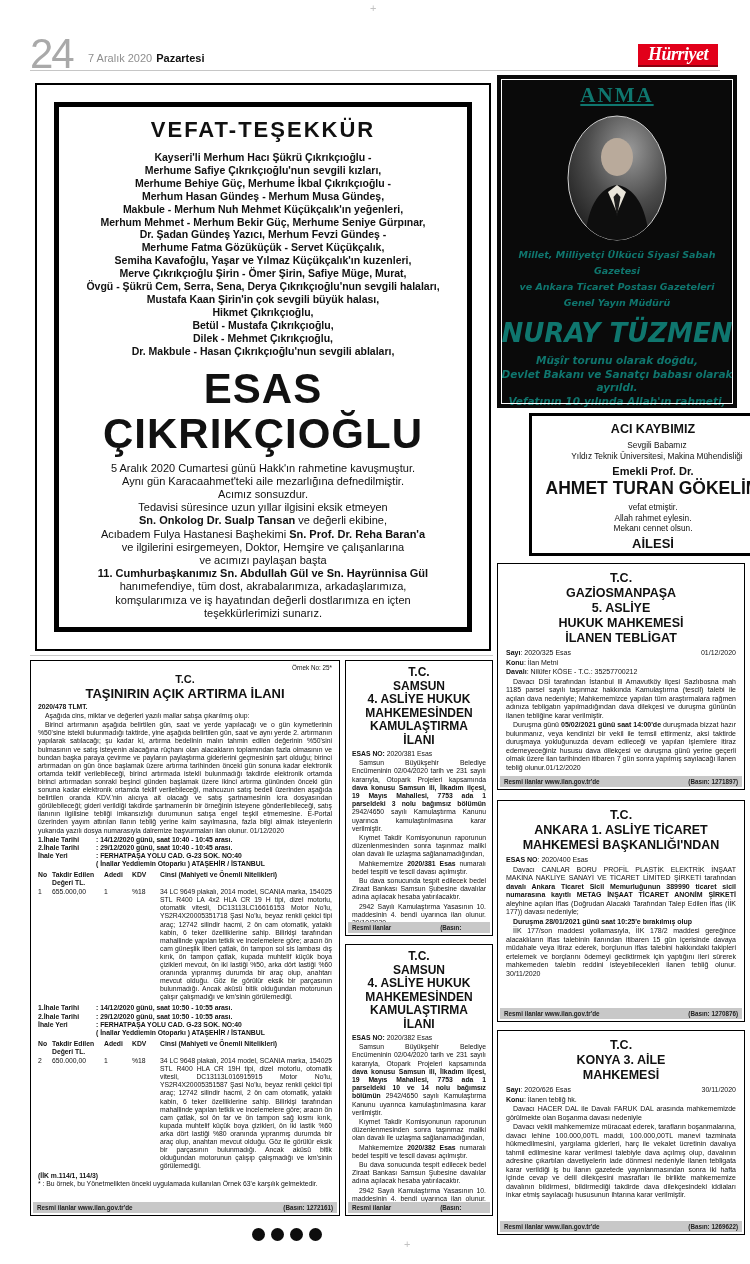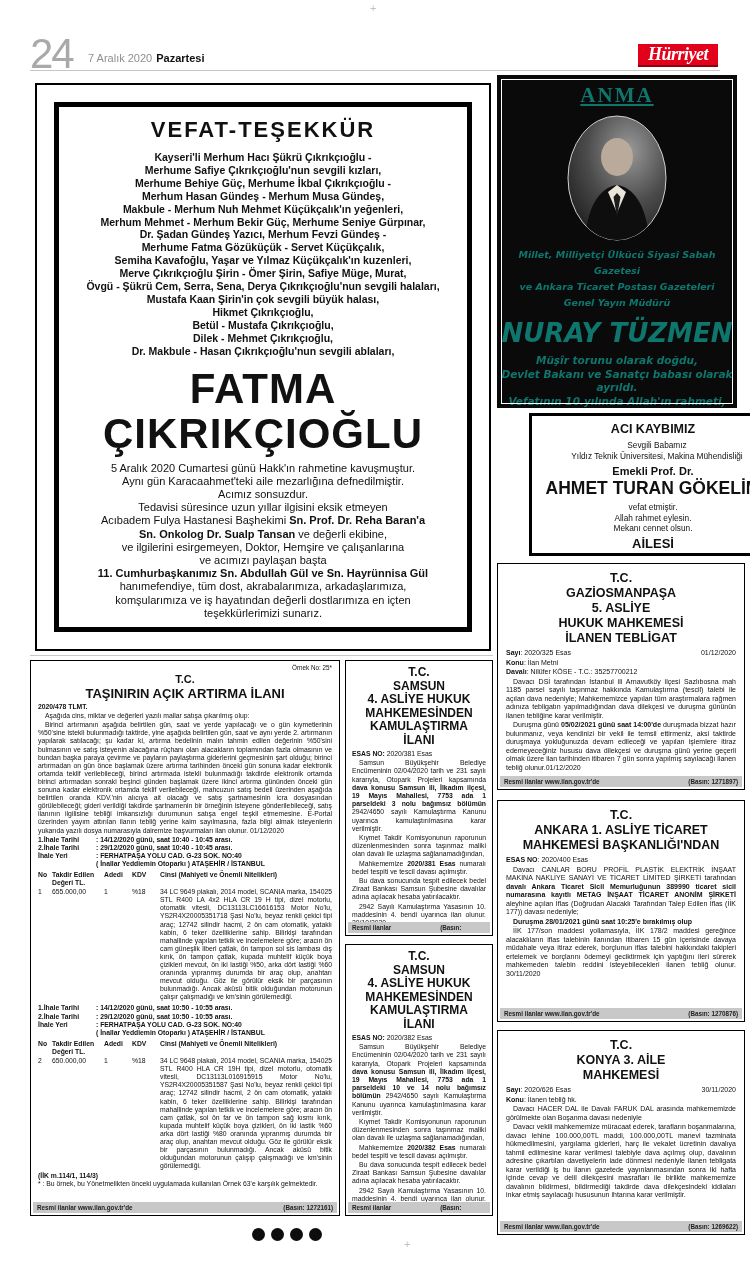--- a/index.html
+++ b/index.html
@@ -124,30 +124,30 @@
 Merhume Fatma Gözüküçük - Servet Küçükçalık,
 Semiha Kavafoğlu, Yaşar ve Yılmaz Küçükçalık'ın kuzenleri,
 Merve Çıkrıkçıoğlu Şirin - Ömer Şirin, Safiye Müge, Murat,
 Övgü - Şükrü Cem, Serra, Sena, Derya Çıkrıkçıoğlu'nun sevgili halaları,
 Mustafa Kaan Şirin'in çok sevgili büyük halası,
 Hikmet Çıkrıkçıoğlu,
 Betül - Mustafa Çıkrıkçıoğlu,
 Dilek - Mehmet Çıkrıkçıoğlu,
 Dr. Makbule - Hasan Çıkrıkçıoğlu'nun sevgili ablaları,</div>
       <div class="vname">
-        <div>FATMA</div>
+        <div>ESAS</div>
         <div>ÇIKRIKÇIOĞLU</div>
       </div>
       <div class="vmsg">
         <div class="pre">5 Aralık 2020 Cumartesi günü Hakk'ın rahmetine kavuşmuştur.
 Aynı gün Karacaahmet'teki aile mezarlığına defnedilmiştir.
 Acımız sonsuzdur.
 Tedavisi süresince uzun yıllar ilgisini eksik etmeyen</div>
+        <div><b>Sn. Onkolog Dr. Sualp Tansan</b><span> ve değerli ekibine,</span></div>
         <div><span>Acıbadem Fulya Hastanesi Başhekimi </span><b>Sn. Prof. Dr. Reha Baran'a</b></div>
-        <div><b>Sn. Onkolog Dr. Sualp Tansan</b><span> ve değerli ekibine,</span></div>
         <div class="pre">ve ilgilerini esirgemeyen, Doktor, Hemşire ve çalışanlarına
 ve acımızı paylaşan başta</div>
         <div><b>11. Cumhurbaşkanımız Sn. Abdullah Gül ve Sn. Hayrünnisa Gül</b></div>
         <div class="pre">hanımefendiye, tüm dost, akrabalarımıza, arkadaşlarımıza,
 komşularımıza ve iş hayatından değerli dostlarımıza en içten
 teşekkürlerimizi sunarız.</div>
       </div>
       <div class="vfam">ÇIKRIKÇIOĞLU AİLESİ</div>
     </div>
   </section>

